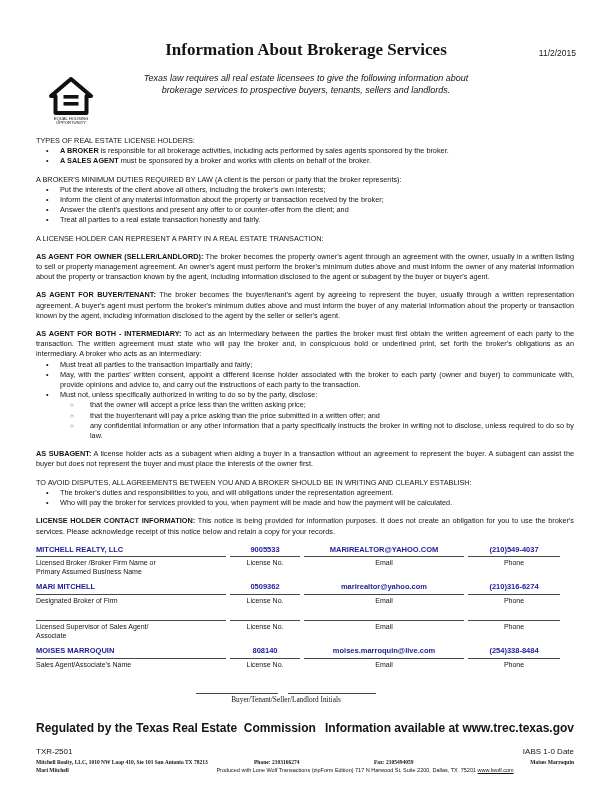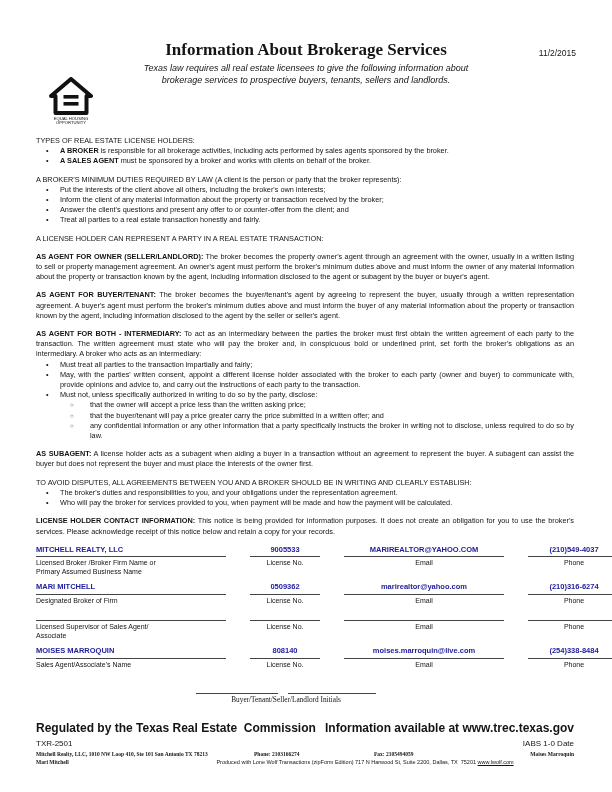--- a/index.html
+++ b/index.html
@@ -15,59 +15,59 @@
   
   .hdr { position:relative; height:96px; }
   .hdr-date { position:absolute; top:8px; right:36px; font-size:8.5px; }
   .hdr-logo { position:absolute; top:37px; left:46px; }
   .hdr-title {
     text-align:center; margin-top:40px;
     font-family:"Liberation Serif", serif;
     font-weight:bold; font-size:17px;
   }
   .hdr-sub {
-    text-align:center; margin-top:2px;
+    text-align:center; margin-top:12px;
     font-style:italic; font-size:9px; line-height:1.35;
     white-space:pre-line;
   }
 
   
   .doc { margin:0 38px 0 36px; font-size:7.3px; line-height:1.4; }
   .sect { margin-bottom:8px; }
   .h { font-weight:normal; }
   .para { text-align:justify; }
   .lead { font-weight:bold;margin-top:24px; }
   .blt { display:flex; }
   .blt .mk { flex:none; width:14px; margin-left:10px; text-align:left; }
   .blt .tx { flex:1; text-align:justify; }
   .blt.sub .mk { margin-left:34px; width:20px; font-size:6px; line-height:1.7; }
 
   
   .ct { margin-top:4px; }
-  .ct-row { display:grid; grid-template-columns:190px 70px 160px 92px; column-gap:24px; margin-bottom:6px; }
+  .ct-row { display:grid; grid-template-columns:190px 70px 160px 92px; column-gap:4px; margin-bottom:6px; }
   .ct-val {
     border-bottom:1px solid #444;
     font-weight:bold; font-size:7.5px;
     color:var(--blue); min-height:10px; padding-bottom:1px;
   }
   .ct-val.center { text-align:center; }
   .ct-lab { font-size:7px; white-space:pre-line; line-height:1.3; padding-top:1px; }
   .ct-lab.center { text-align:center; }
 
   
   .sig { display:flex; margin:14px 0 0 160px; gap:14px;font-family:Liberation Serif, serif; }
   .sig-col { text-align:center; }
   .sig-lines { display:flex; gap:10px; }
   .sig-line { border-bottom:1px solid #444; height:11px; }
   .sig-lab { font-size:7.3px; padding-top:1px; }
 
   
   .ftr { margin:16px 38px 0 36px; }
   .f-row1 { display:flex; justify-content:space-between; font-weight:bold; font-size:12px; }
-  .f-row2 { display:flex; justify-content:space-between; font-size:8px; margin-top:4px;align-items:flex-end; }
+  .f-row2 { display:flex; justify-content:space-between; font-size:8px; margin-top:12px;align-items:flex-end; }
   .tiny { font-size:5.5px; line-height:1.5; }
   .tiny-1 { display:flex; font-family:"Liberation Serif", serif; font-weight:bold; margin-top:2px; }
   .tiny-1 .t-office { flex:1; }
   .tiny-1 .t-phone { width:120px; }
   .tiny-1 .t-fax { width:110px; }
   .tiny-1 .t-agent { width:90px; text-align:right; }
   .tiny-2 { display:flex; }
   .tiny-2 .t-prep { width:120px; font-family:"Liberation Serif", serif; font-weight:bold; }
   .tiny-2 .t-prod { flex:1; text-align:center; }
   .t-link { text-decoration:underline; color:#141414; }
@@ -153,37 +153,37 @@
       <div class="blt">
           <span class="mk">•</span>
           <span class="tx">Must not, unless specifically authorized in writing to do so by the party, disclose:</span>
         </div>
       <div class="blt sub">
           <span class="mk">○</span>
           <span class="tx">that the owner will accept a price less than the written asking price;</span>
         </div>
       <div class="blt sub">
           <span class="mk">○</span>
-          <span class="tx">that the buyer/tenant will pay a price greater carry the price submitted in a written offer; and</span>
+          <span class="tx">that the buyer/tenant will pay a price asking than the price submitted in a written offer; and</span>
         </div>
       <div class="blt sub">
           <span class="mk">○</span>
           <span class="tx">any confidential information or any other information that a party specifically instructs the broker in writing not to disclose, unless required to do so by law.</span>
         </div>
     </div>
 
     <div class="sect">
       <div class="para"><b class="lead">AS SUBAGENT:</b> <span>A license holder acts as a subagent when aiding a buyer in a transaction without an agreement to represent the buyer. A subagent can assist the buyer but does not represent the buyer and must place the interests of the owner first.</span></div>
     </div>
 
     <div class="sect">
       <div class="h">TO AVOID DISPUTES, ALL AGREEMENTS BETWEEN YOU AND A BROKER SHOULD BE IN WRITING AND CLEARLY ESTABLISH:</div>
       <div class="blt">
           <span class="mk">•</span>
-          <span class="tx">The broker's duties and responsibilities to you, and your obligations under the representation agreement.</span>
+          <span class="tx">The broker's duties and responsibilities to you, and will obligations under the representation agreement.</span>
         </div>
       <div class="blt">
           <span class="mk">•</span>
           <span class="tx">Who will pay the broker for services provided to you, when payment will be made and how the payment will be calculated.</span>
         </div>
     </div>
 
     <div class="sect">
       <div class="para"><b class="lead">LICENSE HOLDER CONTACT INFORMATION:</b> <span>This notice is being provided for information purposes. It does not create an obligation for you to use the broker's services. Please acknowledge receipt of this notice below and retain a copy for your records.</span></div>
     </div>

